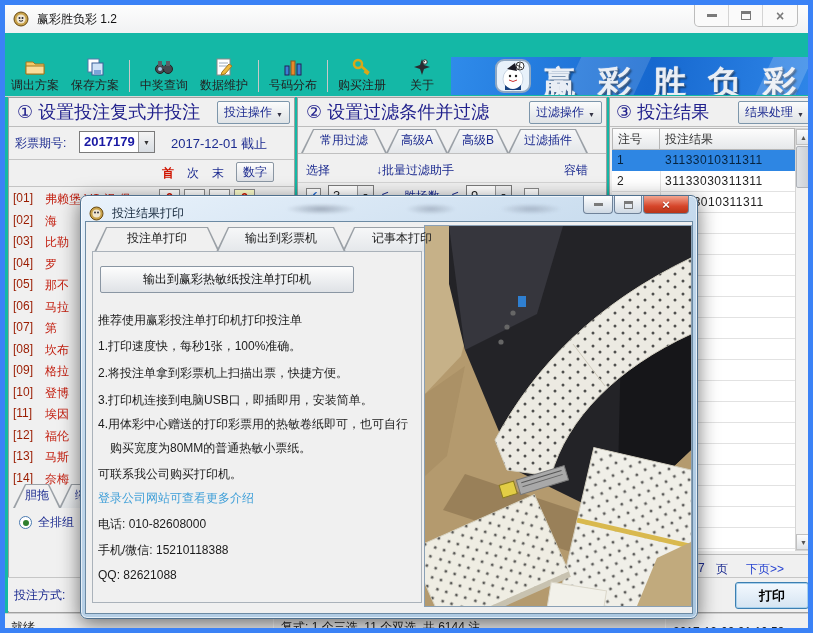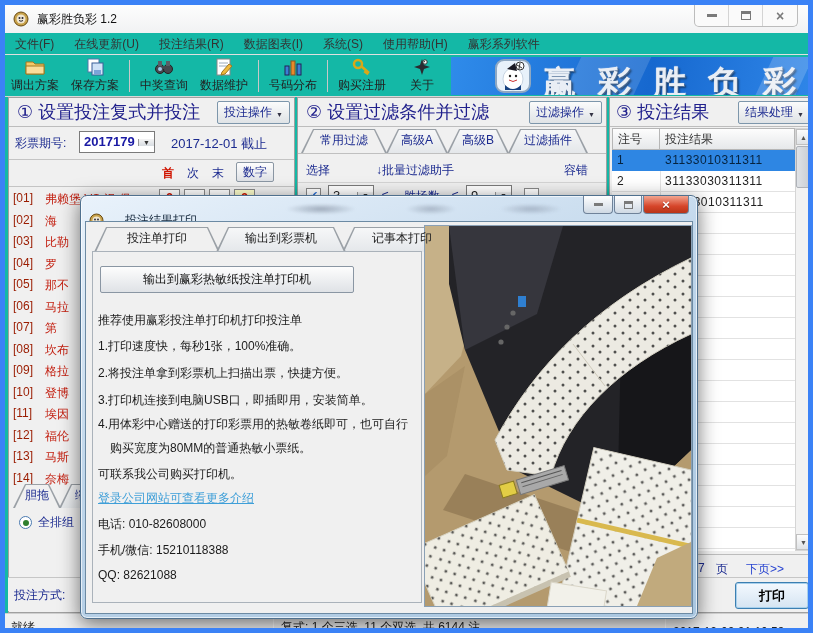--- a/index.html
+++ b/index.html
@@ -33,21 +33,21 @@
   .banner::after { content:""; position:absolute; right:10px; top:-8px; width:40px; height:60px; background:rgba(255,255,255,.18); transform:skewX(-25deg); }
   .banner-text { position:absolute; left:92px; top:4px; font-size:33px; font-weight:bold; letter-spacing:22px; color:#e9eef5; text-shadow:1px 1px 0 #4a6a92, 2px 2px 2px rgba(0,0,0,.45), 0 0 1px #fff; white-space:nowrap; }
 
   
   .panel { position:absolute; top:92px; height:516px; border:1px solid #a0a0a0; background:#f0f0f0; }
   .phead { position:relative; height:29px; border-bottom:1px solid #bdbdbd; }
   .phead .ptitle { position:absolute; left:8px; line-height:29px; color:#20208c; font-size:18px; white-space:nowrap; }
   .ddbtn { position:absolute; right:4px; top:3px; height:23px; padding:0 6px; display:flex; align-items:center; gap:4px; background:linear-gradient(#fbfbfb,#dfe3e6); border:1px solid #7d96ab; border-radius:2px; color:#1b2a8f; white-space:nowrap; }
   .carr::after { content:"▼"; font-size:7px; color:#334; }
 
-  .combo { position:absolute; height:22px; background:#fff; border:1px solid #7a7a7a; display:flex;align-items:center; }
+  .combo { position:absolute; height:22px; background:#fff; border:1px solid #7a7a7a; display:flex; }
   .combo .cval { flex:1; line-height:20px; padding-left:4px; font-weight:bold; color:#1a1aa4; font-size:13px; }
   .combo .cbtn { width:16px; background:linear-gradient(#f4f4f4,#d8dde2); border-left:1px solid #9a9a9a; display:flex; align-items:center; justify-content:center; font-size:7px; color:#333; }
 
   .mcell { position:absolute; top:1px; width:21px; height:18px; background:#fff; border:1px solid #8a8a8a; text-align:center; line-height:16px; font-weight:bold; color:#d01400; }
   .mrow { position:relative; height:21.5px; }
   .mrow .mno { position:absolute; left:4px; top:3px; color:#9a1c00; }
   .mrow .mname { position:absolute; left:36px; top:3px; color:#c32011; white-space:nowrap; }
 
   
   .ttab { position:absolute; height:24px; }
@@ -82,28 +82,28 @@
   .grip { position:absolute; right:2px; bottom:2px; width:13px; height:13px; background-image:radial-gradient(#9a9a9a 28%, transparent 32%); background-size:4px 4px; background-position:right bottom; clip-path:polygon(100% 0,100% 100%,0 100%); }
 
   
   .dlg { position:absolute; left:75px; top:190px; width:618px; height:424px; z-index:50; border-radius:7px; border:1px solid #4f708e;
          background:linear-gradient(160deg,#e9f2fb,#bed5ea 45%,#a9c6e0),radial-gradient(closest-side,#fff,#fff);
          box-shadow:inset 0 0 0 1px rgba(255,255,255,.65), 0 5px 20px rgba(0,0,0,.55); }
   .dlg-blur { position:absolute; left:150px; top:4px; width:420px; height:18px; border-radius:8px;
          background:radial-gradient(50px 8px at 90px 9px, rgba(90,100,120,.45), transparent 70%),
                     radial-gradient(36px 8px at 200px 9px, rgba(90,100,120,.35), transparent 70%),
                     radial-gradient(44px 8px at 300px 9px, rgba(110,120,140,.4), transparent 70%); filter:blur(1px); }
-  .dlg-title { position:absolute; left:8px; top:12px; height:24px; display:flex; align-items:center; gap:21px; color:#15283c; }
+  .dlg-title { position:absolute; left:8px; top:5px; height:24px; display:flex; align-items:center; gap:8px; color:#15283c; }
   .dwinctl { position:absolute; right:8px; top:0; display:flex; }
   .dwbtn { height:18px; border:1px solid #6f8299; border-top:none; border-radius:0 0 4px 4px; display:flex; align-items:center; justify-content:center; margin-left:1px; background:linear-gradient(#fefefe,#cfd9e4); }
   .dwbtn.close { background:linear-gradient(#f2a58f,#d6452a 60%,#b93418); color:#fff; font-weight:bold; font-size:13px; line-height:1; text-shadow:0 1px 1px #7a1a08; }
   .dlg-content { position:absolute; left:4px; right:4px; top:25px; bottom:4px; background:#f0f0f0; border:1px solid #6c8aa3;padding-left:36px; }
   .dpage { position:absolute; left:6px; top:29px; width:330px; height:352px; border:1px solid #aab2ba; }
   .dline { position:absolute; left:12px; width:322px; white-space:nowrap; color:#1b1b1b; }
-  .dlink { color:#3f9fd8; text-decoration:underline; }
+  .dlink { color:#3f9fd8; }
   .photo { position:absolute; left:338px; top:3px; width:268px; height:382px; border:1px solid #8aa0b5; }
 </style>
 </head>
 <body>
 
 <div id="stage">
 
   <div class="titlebar">
     <svg class="abs" style="left:8px;top:6px" width="16" height="16">
         <circle cx="8" cy="8" r="7" fill="#c8a24a" stroke="#6a4a12"></circle>
@@ -119,29 +119,20 @@
         </div>
       <div class="wbtn">
           <span class="glyph-max"></span>
         </div>
       <div class="wbtn">
           <span class="glyph-x">×</span>
         </div>
     </div>
   </div>
 
-  <div class="menubar">
-    <span>文件(F)</span>
-    <span>在线更新(U)</span>
-    <span>投注结果(R)</span>
-    <span>数据图表(I)</span>
-    <span>系统(S)</span>
-    <span>使用帮助(H)</span>
-    <span>赢彩系列软件</span>
-  </div>
 
   <div class="toolbar">
     <div class="tbtn">
       <svg width="20" height="18">
           <path d="M1 4 h7 l2 2 h9 v10 h-18 z" fill="#f5c968" stroke="#a07820"></path>
           <path d="M1 8 h18 v8 h-18 z" fill="#fadd9a" stroke="#a07820"></path>
         </svg>
       <span class="tlabel">调出方案</span>
     </div>
     <div class="tbtn">

